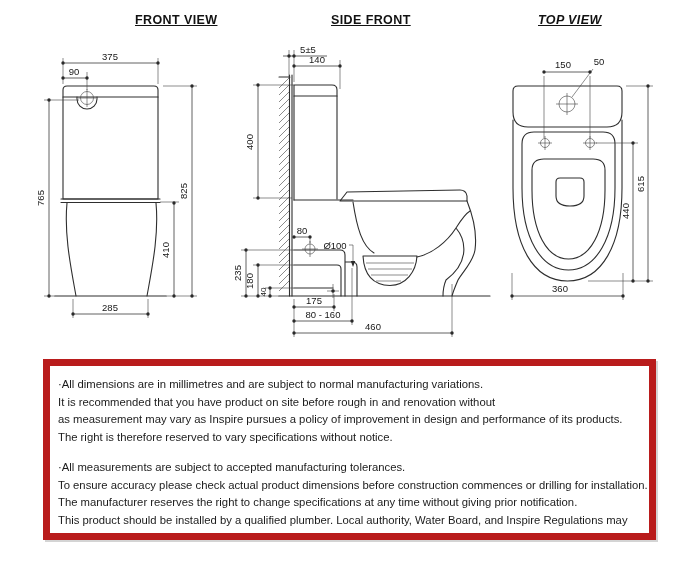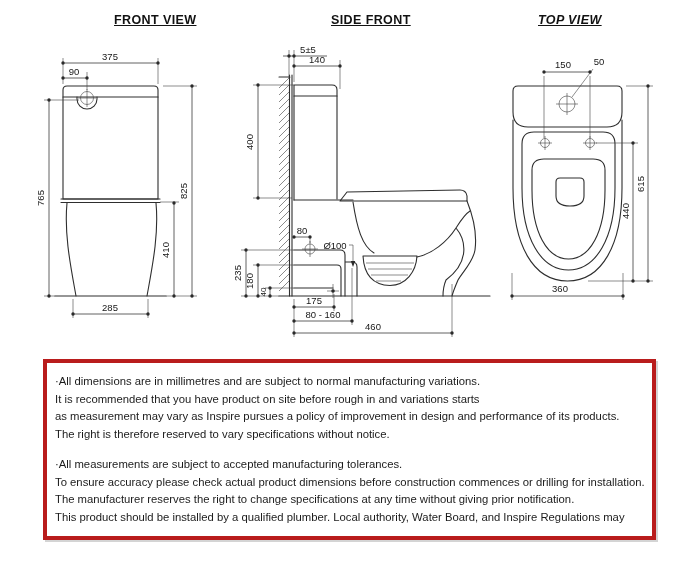--- a/index.html
+++ b/index.html
@@ -11,31 +11,31 @@
   .obj{stroke:#2e2e2e;stroke-width:1.1;fill:none;stroke-linejoin:round;stroke-linecap:round;}
   .objf{stroke:#2e2e2e;stroke-width:1.1;fill:#ffffff;stroke-linejoin:round;}
   .thin{stroke:#424242;stroke-width:.6;fill:none;}
   .dim{stroke:#3a3a3a;stroke-width:.8;fill:none;}
   .dot{stroke:#2a2a2a;stroke-width:3.4;stroke-linecap:round;fill:none;}
   .hatch{stroke:#5a5a5a;stroke-width:.7;fill:none;}
   .arr{fill:#2a2a2a;stroke:none;}
   text.d{font:9.5px "Liberation Sans",sans-serif;fill:#161616;}
   text.ds{font:8px "Liberation Sans",sans-serif;fill:#161616;}
   .notes{position:absolute;left:43px;top:359px;width:613px;height:181px;box-sizing:border-box;
-         background:#fff;border:4px solid #b91c1c;box-shadow:2px 2px 0 #d4d4d4;
+         background:#fff;border:7px solid #b91c1c;box-shadow:2px 2px 0 #d4d4d4;
          padding:10px 8px 0 8px;}
   .note-line{font:11.3px "Liberation Sans",sans-serif;color:#1b1b1b;line-height:17.5px;white-space:nowrap;}
   .para-gap{height:13px;}
 </style>
 </head>
 <body>
 
 <div class="page">
 
-  <div class="view-title" style="left:70px;top:13px;padding-left:44px;">FRONT VIEW</div>
+  <div class="view-title" style="left:91px;top:13px;padding-left:44px;">FRONT VIEW</div>
   <div class="view-title" style="left:331px;top:13px;">SIDE FRONT</div>
   <div class="view-title" style="left:538px;top:13px;font-style:italic;">TOP VIEW</div>
 
   <svg width="700" height="352" viewBox="0 0 700 352">
 
     <g>
 
       <path class="objf" d="M67,86 L154,86 Q158,86 158,90 L158,199 L63,199 L63,90 Q63,86 67,86 Z"></path>
       <line class="obj" x1="63" y1="97" x2="158" y2="97"></line>
 
@@ -198,21 +198,21 @@
       <text class="d" x="563" y="68" text-anchor="middle">150</text>
       <text class="d" x="599" y="65" text-anchor="middle">50</text>
       <text class="d" x="644" y="184" text-anchor="middle" transform="rotate(-90 644 184)">615</text>
       <text class="d" x="629" y="211" text-anchor="middle" transform="rotate(-90 629 211)">440</text>
       <text class="d" x="560" y="292" text-anchor="middle">360</text>
     </g>
   </svg>
 
   <div class="notes">
     <div class="note-line">·All dimensions are in millimetres and are subject to normal manufacturing variations.</div>
-    <div class="note-line">It is recommended that you have product on site before rough in and variations starts</div>
+    <div class="note-line">It is recommended that you have product on site before rough in and renovation without</div>
     <div class="note-line">as measurement may vary as Inspire pursues a policy of improvement in design and performance of its products.</div>
     <div class="note-line">The right is therefore reserved to vary specifications without notice.</div>
     <div class="para-gap"></div>
     <div class="note-line">·All measurements are subject to accepted manufacturing tolerances.</div>
     <div class="note-line">To ensure accuracy please check actual product dimensions before construction commences or drilling for installation.</div>
     <div class="note-line">The manufacturer reserves the right to change specifications at any time without giving prior notification.</div>
     <div class="note-line">This product should be installed by a qualified plumber. Local authority, Water Board, and Inspire Regulations may</div>
   </div>
 
 </div>

